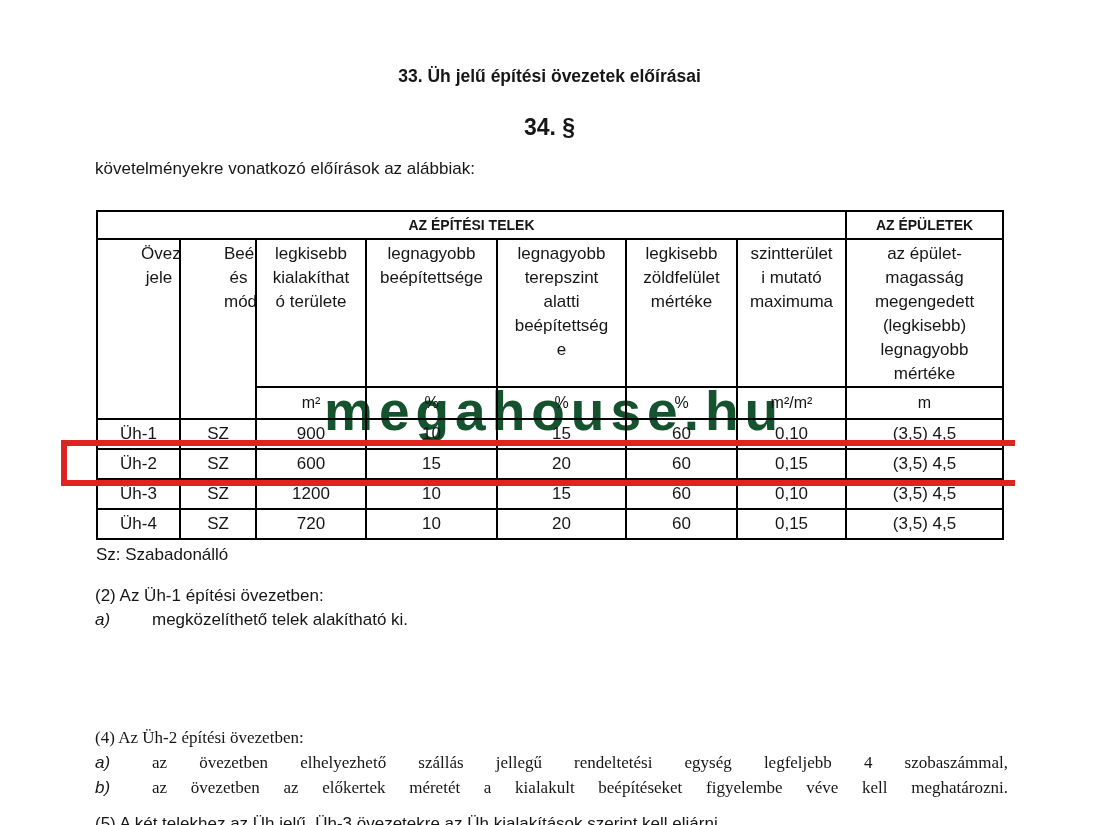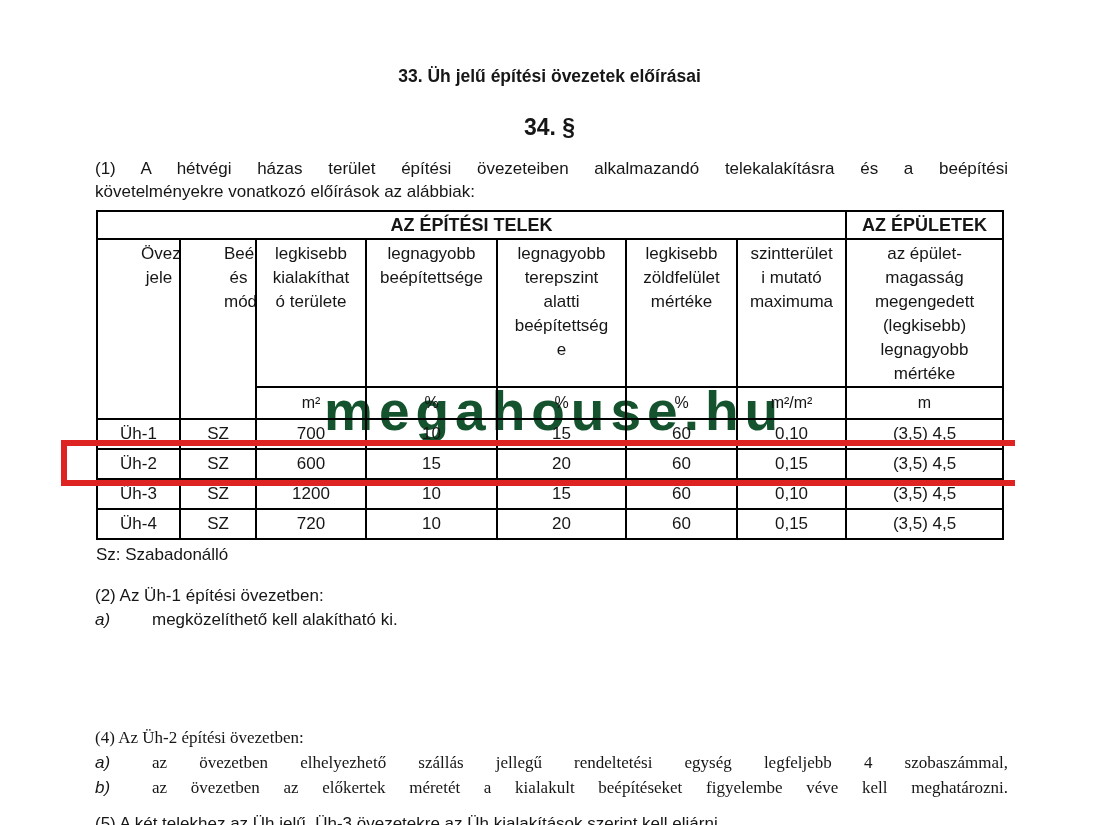--- a/index.html
+++ b/index.html
@@ -18,21 +18,21 @@
   
   .watermark{position:absolute;left:324px;top:379px;z-index:0;
              font-size:55px;font-weight:bold;letter-spacing:6px;color:#d7d7d7;
              white-space:nowrap;}
 
   table.zoning{position:absolute;left:96px;top:210px;z-index:1;
                border-collapse:collapse;table-layout:fixed;width:906px;
                background:transparent;}
   table.zoning th,table.zoning td{border:2px solid #000;padding:0 2px;
                text-align:center;background:transparent;overflow:hidden;}
-  tr.gh th{height:26px;font-size:18px;font-weight:bold;}
+  tr.gh th{height:26px;font-size:14px;font-weight:bold;}
   tr.ch th{height:143px;font-size:17px;font-weight:normal;vertical-align:top;
            line-height:24px;white-space:pre-line;padding-top:2px;}
   tr.ch th.span2{height:auto;padding-left:43px;}
   tr.units td{height:30px;font-size:16px;}
   tr.data td{height:28px;font-size:17px;}
 
   .redbox{position:absolute;left:61px;top:440px;width:1004px;height:46px;
           border:6px solid #dd2423;box-sizing:border-box;z-index:3;
           background:transparent;}
 
@@ -51,21 +51,20 @@
 </style>
 </head>
 <body>
 
 <div class="page">
 
   <div class="title">33. Üh jelű építési övezetek előírásai</div>
   <div class="section">34. §</div>
 
   <div class="intro body-text">
-    <div class="jline">(1) A hétvégi házas terület építési övezeteiben alkalmazandó telekalakításra és a beépítési</div>
     <div>követelményekre vonatkozó előírások az alábbiak:</div>
   </div>
 
   <div class="watermark" style="color: #14532d;">megahouse.hu</div>
 
   <table class="zoning">
     <colgroup>
       <col style="width:83px">
         <col style="width:76px">
         <col style="width:110px">
@@ -113,21 +112,21 @@
       <td>m²</td>
       <td>%</td>
       <td>%</td>
       <td>%</td>
       <td>m²/m²</td>
       <td>m</td>
     </tr>
     <tr class="data">
       <td>Üh-1</td>
       <td>SZ</td>
-      <td>700</td>
+      <td>900</td>
       <td>10</td>
       <td>15</td>
       <td>60</td>
       <td>0,10</td>
       <td>(3,5) 4,5</td>
     </tr>
     <tr class="data">
       <td>Üh-2</td>
       <td>SZ</td>
       <td>600</td>
@@ -161,21 +160,21 @@
     </table>
 
   <div class="redbox" style="border-color: rgb(221, 36, 35);"></div>
 
   <div class="sznote body-text">Sz: Szabadonálló</div>
 
   <div class="p2h body-text">(2) Az Üh-1 építési övezetben:</div>
   <div class="listrow body-text" style="top:608px">
     <span class="lbl">a)</span>
     <span class="ltxt">
-      <span style="display:block">megközelíthető kell alakítható ki.</span>
+      <span style="display:block">megközelíthető telek alakítható ki.</span>
     </span>
   </div>
 
 
   <div class="p4h body-text">(4) Az Üh-2 építési övezetben:</div>
   <div class="listrow body-text" style="top:751px">
     <span class="lbl">a)</span>
     <span class="ltxt jlast">az övezetben elhelyezhető szállás jellegű rendeltetési egység legfeljebb 4 szobaszámmal,</span>
   </div>
   <div class="listrow body-text" style="top:776px">

